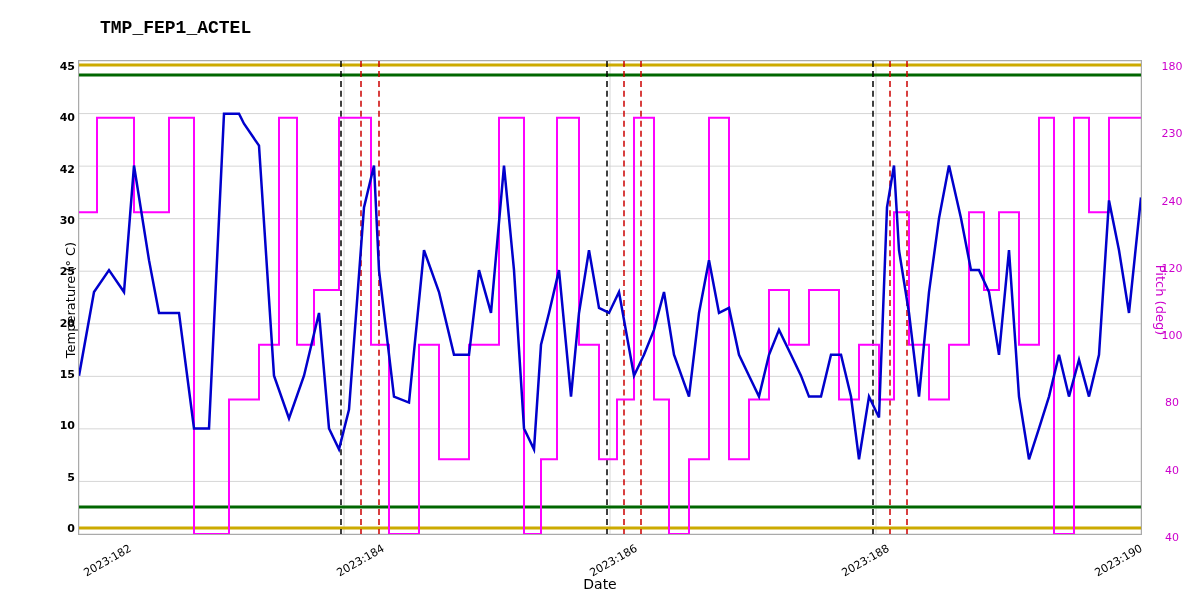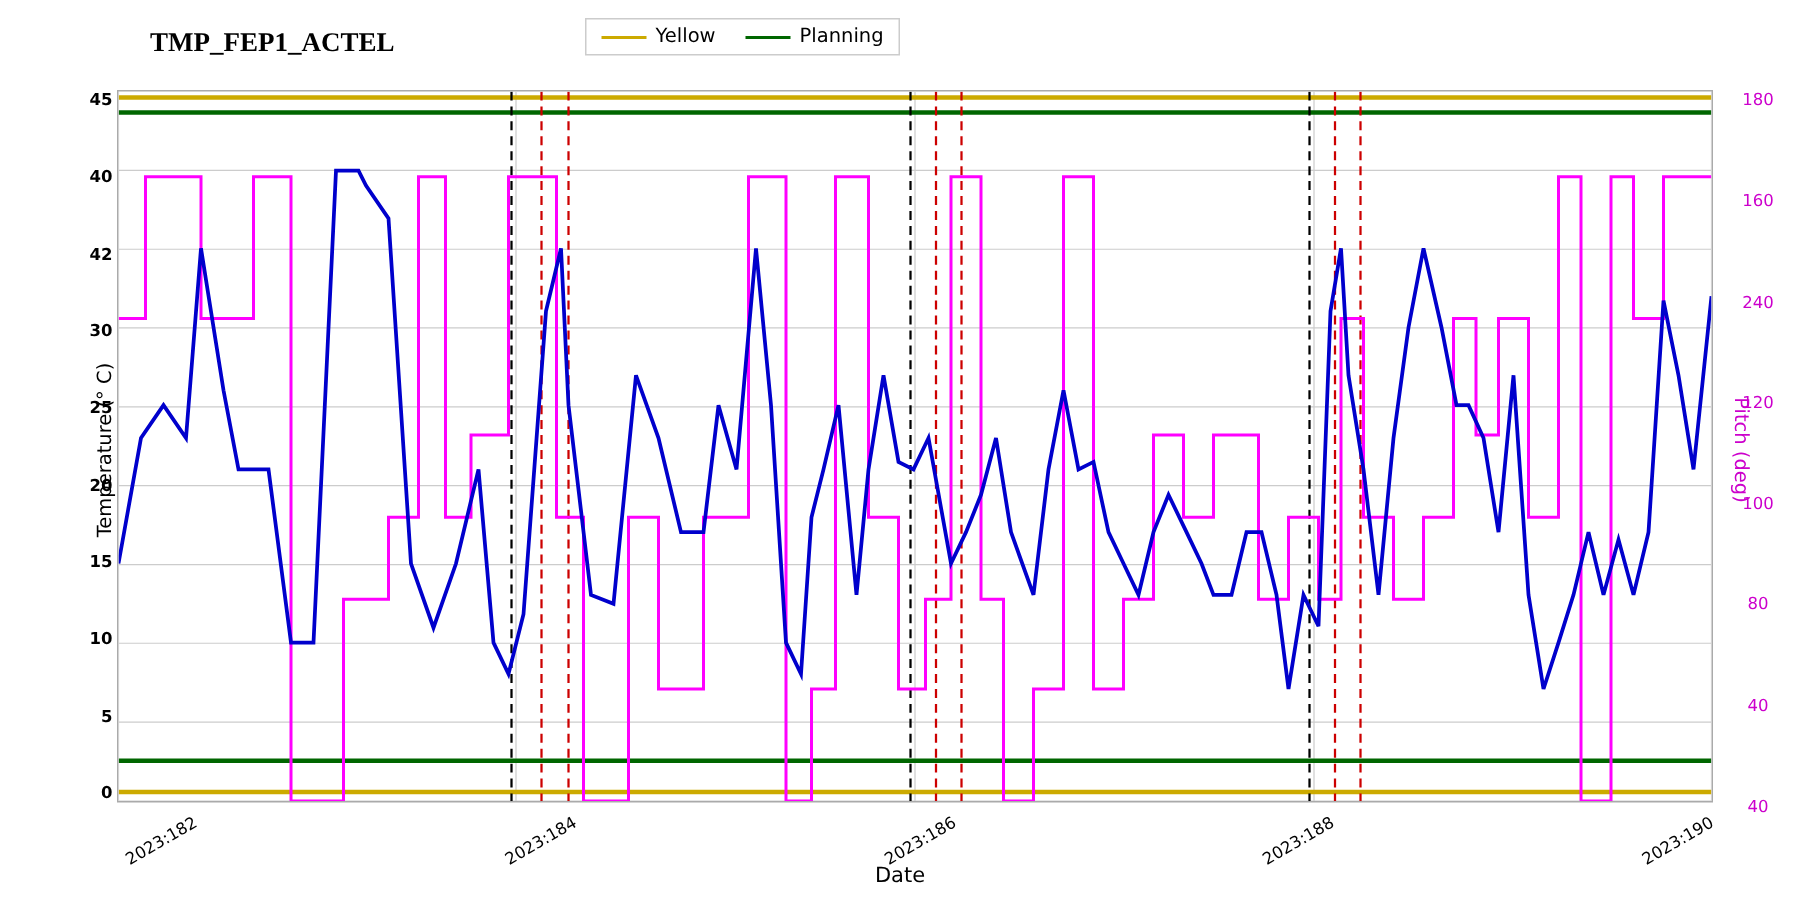--- a/index.html
+++ b/index.html
@@ -15,21 +15,21 @@
       height: 600px;
       position: relative;
       padding: 20px 10px 70px 80px;
     }
     .chart-title {
       position: absolute;
       top: 18px;
       left: 100px;
       font-size: 18px;
       font-weight: bold;
-      font-family: Liberation Serif, serif;
+      font-family: Liberation Mono, monospace;
     }
     .legend {
       position: absolute;
       top: 12px;
       left: 390px;
       display: flex;
       align-items: center;
       gap: 20px;
       border: 1px solid #ccc;
       padding: 4px 10px;
@@ -127,30 +127,20 @@
       white-space: nowrap;
     }
   </style>
 </head>
 <body>
 
 <div class="chart-container">
 
   <div class="chart-title">TMP_FEP1_ACTEL</div>
 
-  <div class="legend">
-    <div class="legend-item">
-      <div class="legend-line" style="background:#ccaa00;"></div>
-      <span>Yellow</span>
-    </div>
-    <div class="legend-item">
-      <div class="legend-line" style="background:#006600;"></div>
-      <span>Planning</span>
-    </div>
-  </div>
 
   <div class="y-axis-label-left">Temperature (° C)</div>
 
   <div class="y-axis-label-right">Pitch (deg)</div>
 
   <div class="x-axis-label">Date</div>
 
   <div class="y-ticks-left">
     <span class="y-tick">45</span>
     <span class="y-tick">40</span>
@@ -159,21 +149,21 @@
     <span class="y-tick">25</span>
     <span class="y-tick">20</span>
     <span class="y-tick">15</span>
     <span class="y-tick">10</span>
     <span class="y-tick">5</span>
     <span class="y-tick">0</span>
   </div>
 
   <div class="y-ticks-right">
     <span class="y-tick-right">180</span>
-    <span class="y-tick-right">160</span>
+    <span class="y-tick-right">230</span>
     <span class="y-tick-right">240</span>
     <span class="y-tick-right">120</span>
     <span class="y-tick-right">100</span>
     <span class="y-tick-right">80</span>
     <span class="y-tick-right">40</span>
     <span class="y-tick-right">40</span>
   </div>
 
   <div class="x-ticks">
     <span class="x-tick">2023:182</span>

